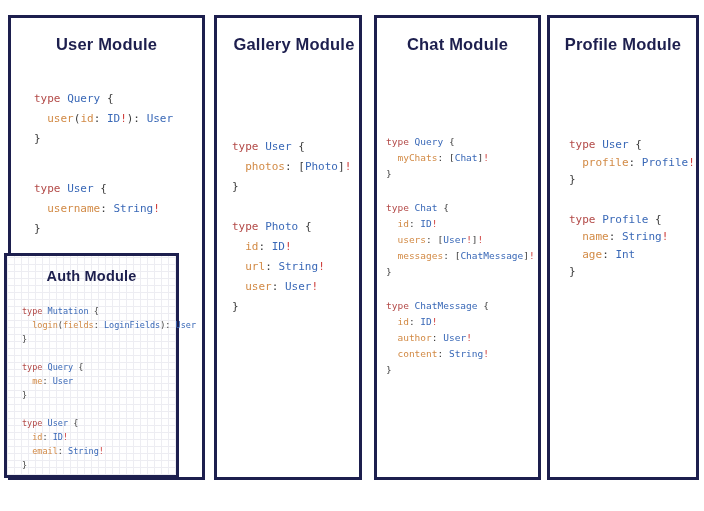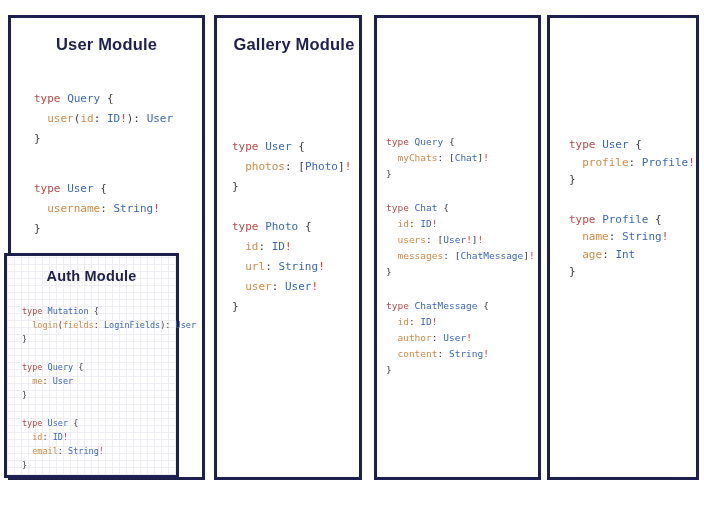--- a/index.html
+++ b/index.html
@@ -56,20 +56,22 @@
     <h2>Auth Module</h2>
     <pre class="code"><span class="block"><span style="display: block;"><span class="tk-kw">type </span><span class="tk-ty">Mutation </span><span class="tk-pu">{</span></span><span style="display: block;"><span class="tk-pu">  </span><span class="tk-fd">login</span><span class="tk-pu">(</span><span class="tk-fd">fields</span><span class="tk-pu">: </span><span class="tk-ty">LoginFields</span><span class="tk-pu">): </span><span class="tk-ty">User</span></span><span style="display: block;"><span class="tk-pu">}</span></span></span><span class="block"><span style="display: block;"><span class="tk-kw">type </span><span class="tk-ty">Query </span><span class="tk-pu">{</span></span><span style="display: block;"><span class="tk-pu">  </span><span class="tk-fd">me</span><span class="tk-pu">: </span><span class="tk-ty">User</span></span><span style="display: block;"><span class="tk-pu">}</span></span></span><span class="block"><span style="display: block;"><span class="tk-kw">type </span><span class="tk-ty">User </span><span class="tk-pu">{</span></span><span style="display: block;"><span class="tk-pu">  </span><span class="tk-fd">id</span><span class="tk-pu">: </span><span class="tk-ty">ID</span><span class="tk-bg">!</span></span><span style="display: block;"><span class="tk-pu">  </span><span class="tk-fd">email</span><span class="tk-pu">: </span><span class="tk-ty">String</span><span class="tk-bg">!</span></span><span style="display: block;"><span class="tk-pu">}</span></span></span></pre>
   </section>
 
   <section class="panel panel-gallery">
     <h2>Gallery Module</h2>
     <pre class="code"><span class="block"><span style="display: block;"><span class="tk-kw">type </span><span class="tk-ty">User </span><span class="tk-pu">{</span></span><span style="display: block;"><span class="tk-pu">  </span><span class="tk-fd">photos</span><span class="tk-pu">: [</span><span class="tk-ty">Photo</span><span class="tk-pu">]</span><span class="tk-bg">!</span></span><span style="display: block;"><span class="tk-pu">}</span></span></span><span class="block"><span style="display: block;"><span class="tk-kw">type </span><span class="tk-ty">Photo </span><span class="tk-pu">{</span></span><span style="display: block;"><span class="tk-pu">  </span><span class="tk-fd">id</span><span class="tk-pu">: </span><span class="tk-ty">ID</span><span class="tk-bg">!</span></span><span style="display: block;"><span class="tk-pu">  </span><span class="tk-fd">url</span><span class="tk-pu">: </span><span class="tk-ty">String</span><span class="tk-bg">!</span></span><span style="display: block;"><span class="tk-pu">  </span><span class="tk-fd">user</span><span class="tk-pu">: </span><span class="tk-ty">User</span><span class="tk-bg">!</span></span><span style="display: block;"><span class="tk-pu">}</span></span></span></pre>
   </section>
 
   <section class="panel panel-chat">
+    <h2>Chat Module</h2>
     <pre class="code"><span class="block"><span style="display: block;"><span class="tk-kw">type </span><span class="tk-ty">Query </span><span class="tk-pu">{</span></span><span style="display: block;"><span class="tk-pu">  </span><span class="tk-fd">myChats</span><span class="tk-pu">: [</span><span class="tk-ty">Chat</span><span class="tk-pu">]</span><span class="tk-bg">!</span></span><span style="display: block;"><span class="tk-pu">}</span></span></span><span class="block"><span style="display: block;"><span class="tk-kw">type </span><span class="tk-ty">Chat </span><span class="tk-pu">{</span></span><span style="display: block;"><span class="tk-pu">  </span><span class="tk-fd">id</span><span class="tk-pu">: </span><span class="tk-ty">ID</span><span class="tk-bg">!</span></span><span style="display: block;"><span class="tk-pu">  </span><span class="tk-fd">users</span><span class="tk-pu">: [</span><span class="tk-ty">User</span><span class="tk-bg">!</span><span class="tk-pu">]</span><span class="tk-bg">!</span></span><span style="display: block;"><span class="tk-pu">  </span><span class="tk-fd">messages</span><span class="tk-pu">: [</span><span class="tk-ty">ChatMessage</span><span class="tk-pu">]</span><span class="tk-bg">!</span></span><span style="display: block;"><span class="tk-pu">}</span></span></span><span class="block"><span style="display: block;"><span class="tk-kw">type </span><span class="tk-ty">ChatMessage </span><span class="tk-pu">{</span></span><span style="display: block;"><span class="tk-pu">  </span><span class="tk-fd">id</span><span class="tk-pu">: </span><span class="tk-ty">ID</span><span class="tk-bg">!</span></span><span style="display: block;"><span class="tk-pu">  </span><span class="tk-fd">author</span><span class="tk-pu">: </span><span class="tk-ty">User</span><span class="tk-bg">!</span></span><span style="display: block;"><span class="tk-pu">  </span><span class="tk-fd">content</span><span class="tk-pu">: </span><span class="tk-ty">String</span><span class="tk-bg">!</span></span><span style="display: block;"><span class="tk-pu">}</span></span></span></pre>
   </section>
 
   <section class="panel panel-profile">
+    <h2>Profile Module</h2>
     <pre class="code"><span class="block"><span style="display: block;"><span class="tk-kw">type </span><span class="tk-ty">User </span><span class="tk-pu">{</span></span><span style="display: block;"><span class="tk-pu">  </span><span class="tk-fd">profile</span><span class="tk-pu">: </span><span class="tk-ty">Profile</span><span class="tk-bg">!</span></span><span style="display: block;"><span class="tk-pu">}</span></span></span><span class="block"><span style="display: block;"><span class="tk-kw">type </span><span class="tk-ty">Profile </span><span class="tk-pu">{</span></span><span style="display: block;"><span class="tk-pu">  </span><span class="tk-fd">name</span><span class="tk-pu">: </span><span class="tk-ty">String</span><span class="tk-bg">!</span></span><span style="display: block;"><span class="tk-pu">  </span><span class="tk-fd">age</span><span class="tk-pu">: </span><span class="tk-ty">Int</span></span><span style="display: block;"><span class="tk-pu">}</span></span></span></pre>
   </section>
 
 </div>
 
 </body></html>

